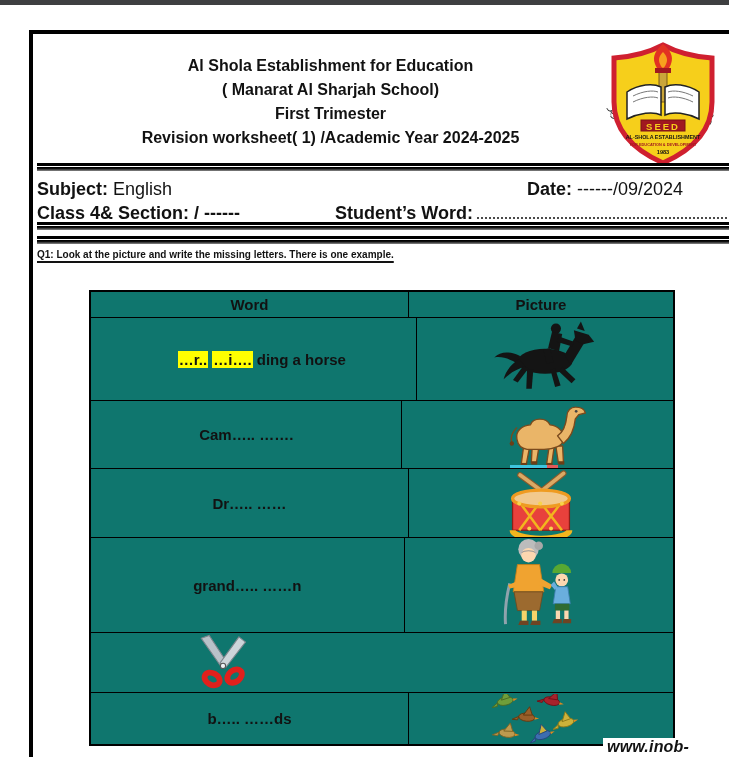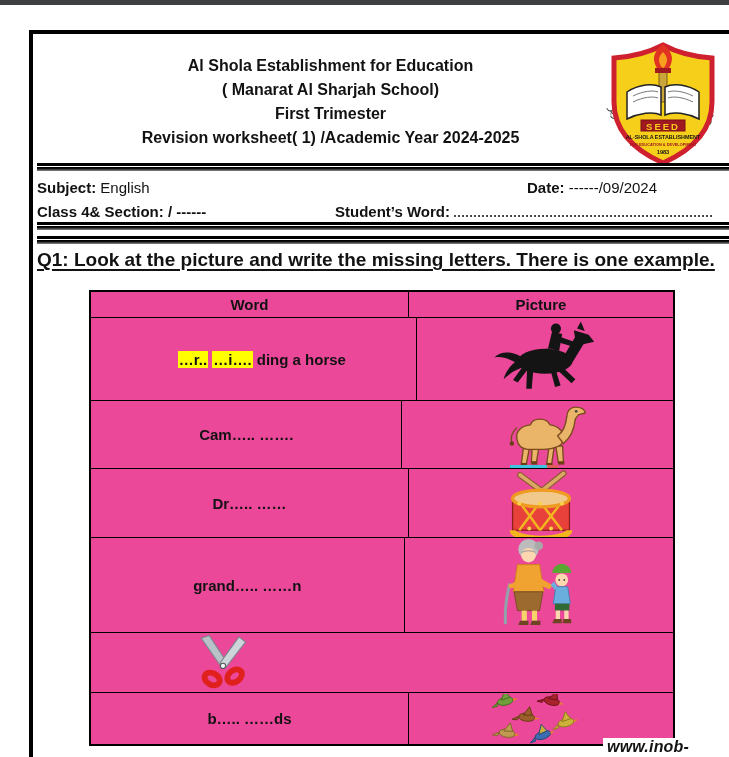--- a/index.html
+++ b/index.html
@@ -17,34 +17,34 @@
   .school-header { position:absolute; left:58px; top:54px; width:545px; text-align:center; }
   .school-header div { font-weight:bold; font-size:16px; line-height:24px; }
   
   .logo-wrap { position:absolute; left:601px; top:40px; width:124px; height:130px; }
   
   .rule { position:absolute; left:37px; width:692px; }
   .rule .r1 { height:2.5px; background:#000; }
   .rule .r2 { height:4px; margin-top:1.5px; background:linear-gradient(to bottom,#000 30%,#8a8a8a); }
   .rule1 { top:163px; } .rule2 { top:222px; } .rule3 { top:236px; }
   
-  .info-line { position:absolute; font-size:15px; white-space:nowrap; }
+  .info-line { position:absolute; font-size:18px; white-space:nowrap; }
   .lbl { font-weight:bold; }
   .subject-line { left:37px; top:179px; }
   .date-line { left:527px; top:179px; }
   .class-line { left:37px; top:203px; font-weight:bold; }
   .student-line { left:335px; top:203px; }
   .dotline { display:inline-block; width:258px; height:13px; border-bottom:2px dotted #4a4a4a; margin-left:4px; }
   
   .q1 {
-    position:absolute; left:37px; top:249px; font-size:19px; font-weight:bold;
+    position:absolute; left:37px; top:249px; font-size:10px; font-weight:bold;
     text-decoration:underline; text-decoration-thickness:2px; text-underline-offset:3px;
   }
   
-  .wtable { position:absolute; left:89px; top:290px; width:586px; border:2px solid #000; background:#ec4899; }
+  .wtable { position:absolute; left:89px; top:290px; width:586px; border:2px solid #000; background:#0f766e; }
   .wrow { display:flex; border-top:1.5px solid #000; }
   .wrow.first { border-top:none; }
   .cell-word {
     width:318px; border-right:1.5px solid #000; display:flex; align-items:center;
     justify-content:center; font-weight:bold; font-size:15px;
   }
   .cell-pic { width:264px; display:flex; align-items:center; justify-content:center; position:relative; }
   .hl { background:#ffff00; padding:0 1px; }
   .rh0{height:25px;} .rh1{height:83px;padding-left:17px;} .rh2{height:68px;gap:12px;} .rh3{height:69px;}
   .rh4{height:95px;gap:8px;} .rh5{height:60px;} .rh6{height:52px;}

